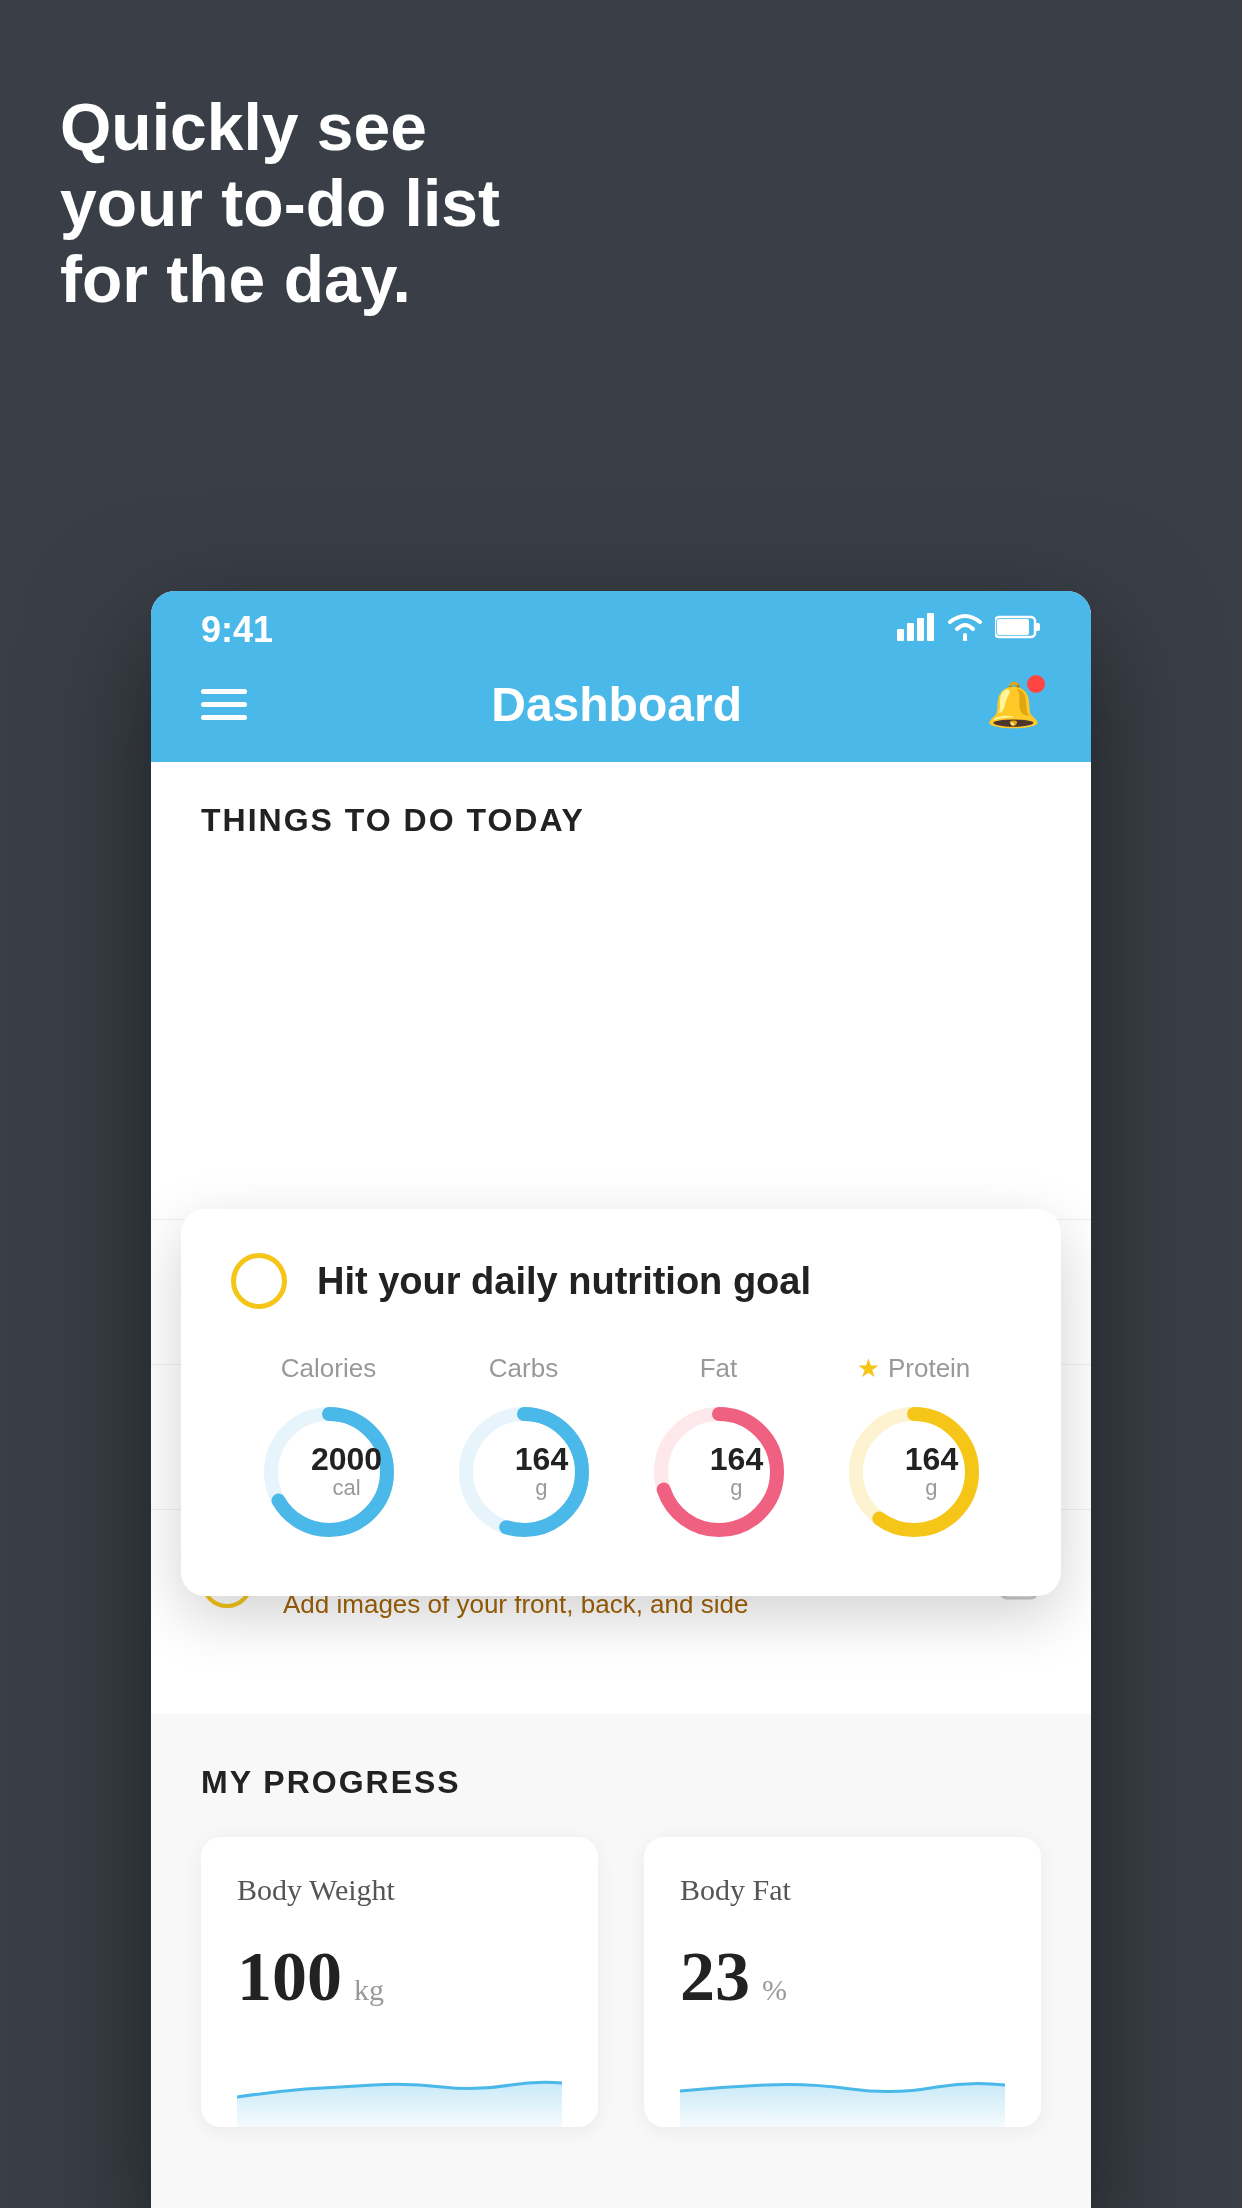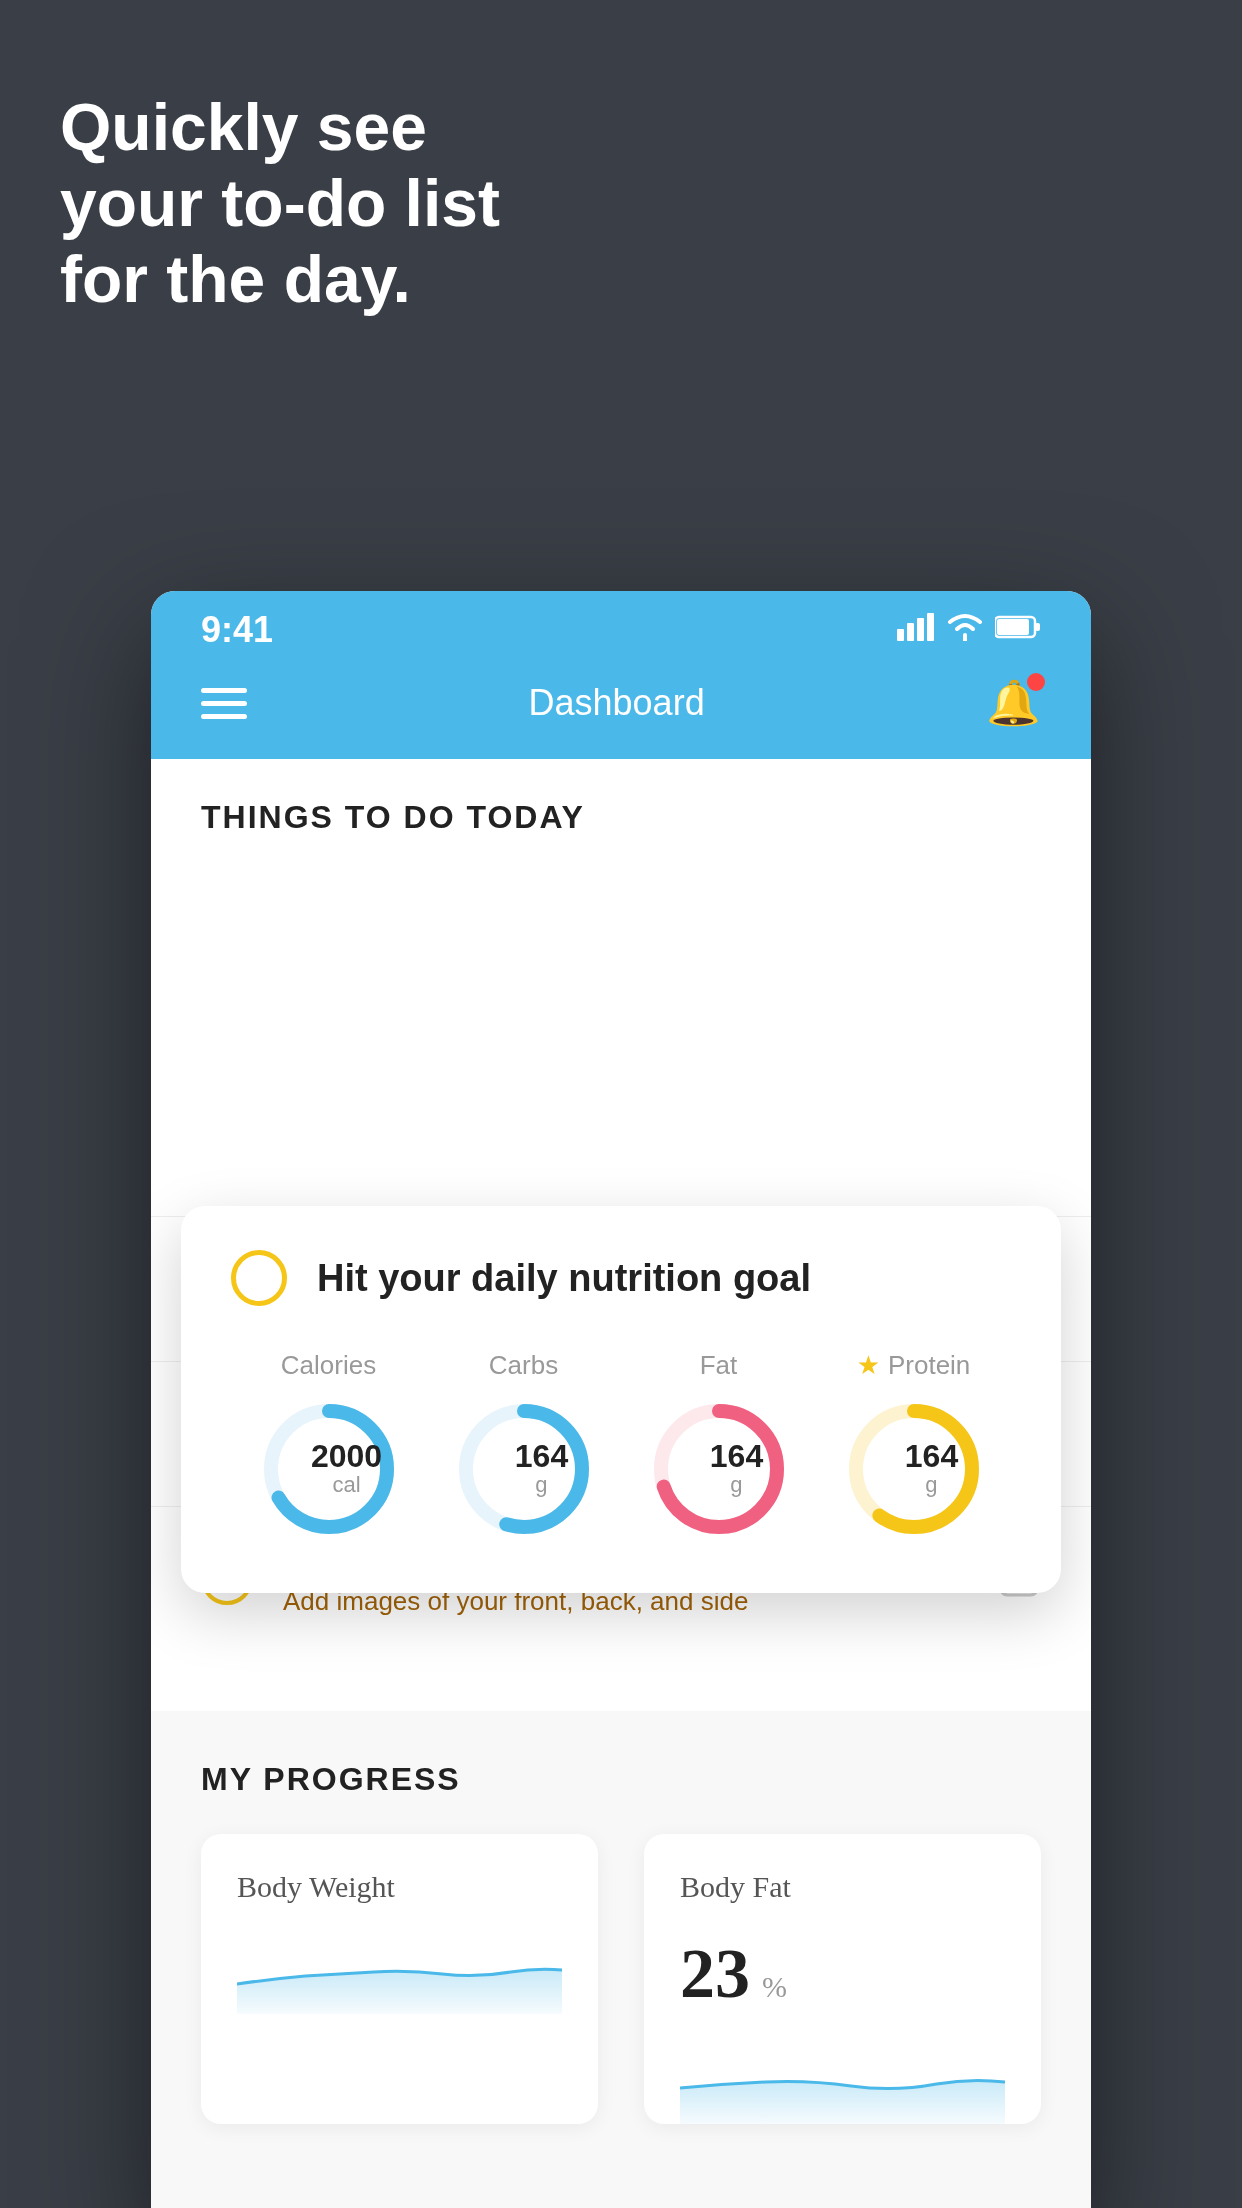--- a/index.html
+++ b/index.html
@@ -75,22 +75,22 @@
     }
     .nav-menu-icon span {
       display: block;
       width: 46px;
       height: 5px;
       background: #fff;
       border-radius: 3px;
     }
     .nav-title {
       color: #fff;
-      font-size: 36px;
-      font-weight: 400;
+      font-size: 48px;
+      font-weight: 700;
     }
     .nav-bell {
       position: relative;
       font-size: 44px;
       color: #fff;
     }
     .nav-bell-dot {
       position: absolute;
       top: -4px;
       right: -4px;
@@ -473,20 +473,24 @@
       </div>
     </div>
 
     <div style="height: 60px; background: #fff;"></div>
     <div class="progress-section">
       <div class="progress-header">MY PROGRESS</div>
       <div class="progress-cards">
 
         <div class="progress-card">
           <div class="progress-card-title">Body Weight</div>
+          <div class="progress-value-row">
+            <span class="progress-value">100</span>
+            <span class="progress-unit">kg</span>
+          </div>
           <div class="progress-chart">
             <svg viewBox="0 0 380 80" preserveAspectRatio="none">
               <defs>
                 <linearGradient id="blueGrad" x1="0" y1="0" x2="0" y2="1">
                   <stop offset="0%" stop-color="#4ab8e8" stop-opacity="0.3"></stop>
                   <stop offset="100%" stop-color="#4ab8e8" stop-opacity="0.05"></stop>
                 </linearGradient>
               </defs>
               <path d="M0 50 Q40 45 80 42 Q120 40 160 38 Q200 36 240 40 Q280 44 320 38 Q350 34 380 36 L380 80 L0 80 Z" fill="url(#blueGrad)"></path>
               <path d="M0 50 Q40 45 80 42 Q120 40 160 38 Q200 36 240 40 Q280 44 320 38 Q350 34 380 36" stroke="#4ab8e8" stroke-width="3" fill="none"></path>

